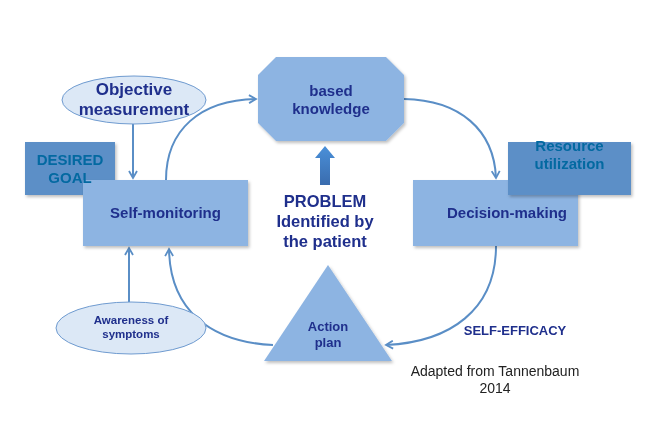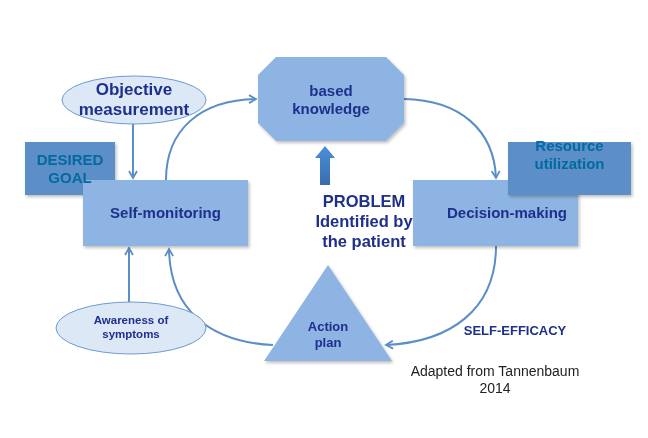--- a/index.html
+++ b/index.html
@@ -79,21 +79,21 @@
 <div class="lbl" style="left:62px; top:80px; width:144px; height:40px; font-size:17px; flex-direction:column;text-align:center;">
   <span>Objective</span>
   <span>measurement</span>
 </div>
 
 <div class="lbl" style="left:56px; top:308px; width:150px; height:40px; font-size:11.5px; flex-direction:column;">
   <span>Awareness of</span>
   <span>symptoms</span>
 </div>
 
-<div class="lbl" style="left:250px; top:188px; width:150px; height:68px; font-size:16.5px; flex-direction:column;margin-left:39px;">
+<div class="lbl" style="left:250px; top:188px; width:150px; height:68px; font-size:16.5px; flex-direction:column;">
   <span>PROBLEM</span>
   <span>Identified by</span>
   <span>the patient</span>
 </div>
 
 <div class="lbl" style="left:455px; top:322px; width:120px; height:18px; font-size:13px;">SELF-EFFICACY</div>
 
 <div class="lbl" style="left:405px; top:372px; width:180px; height:16px; font-size:14px; font-weight:normal; color:#222222;">Adapted from Tannenbaum 2014</div>
 
 </body></html>

